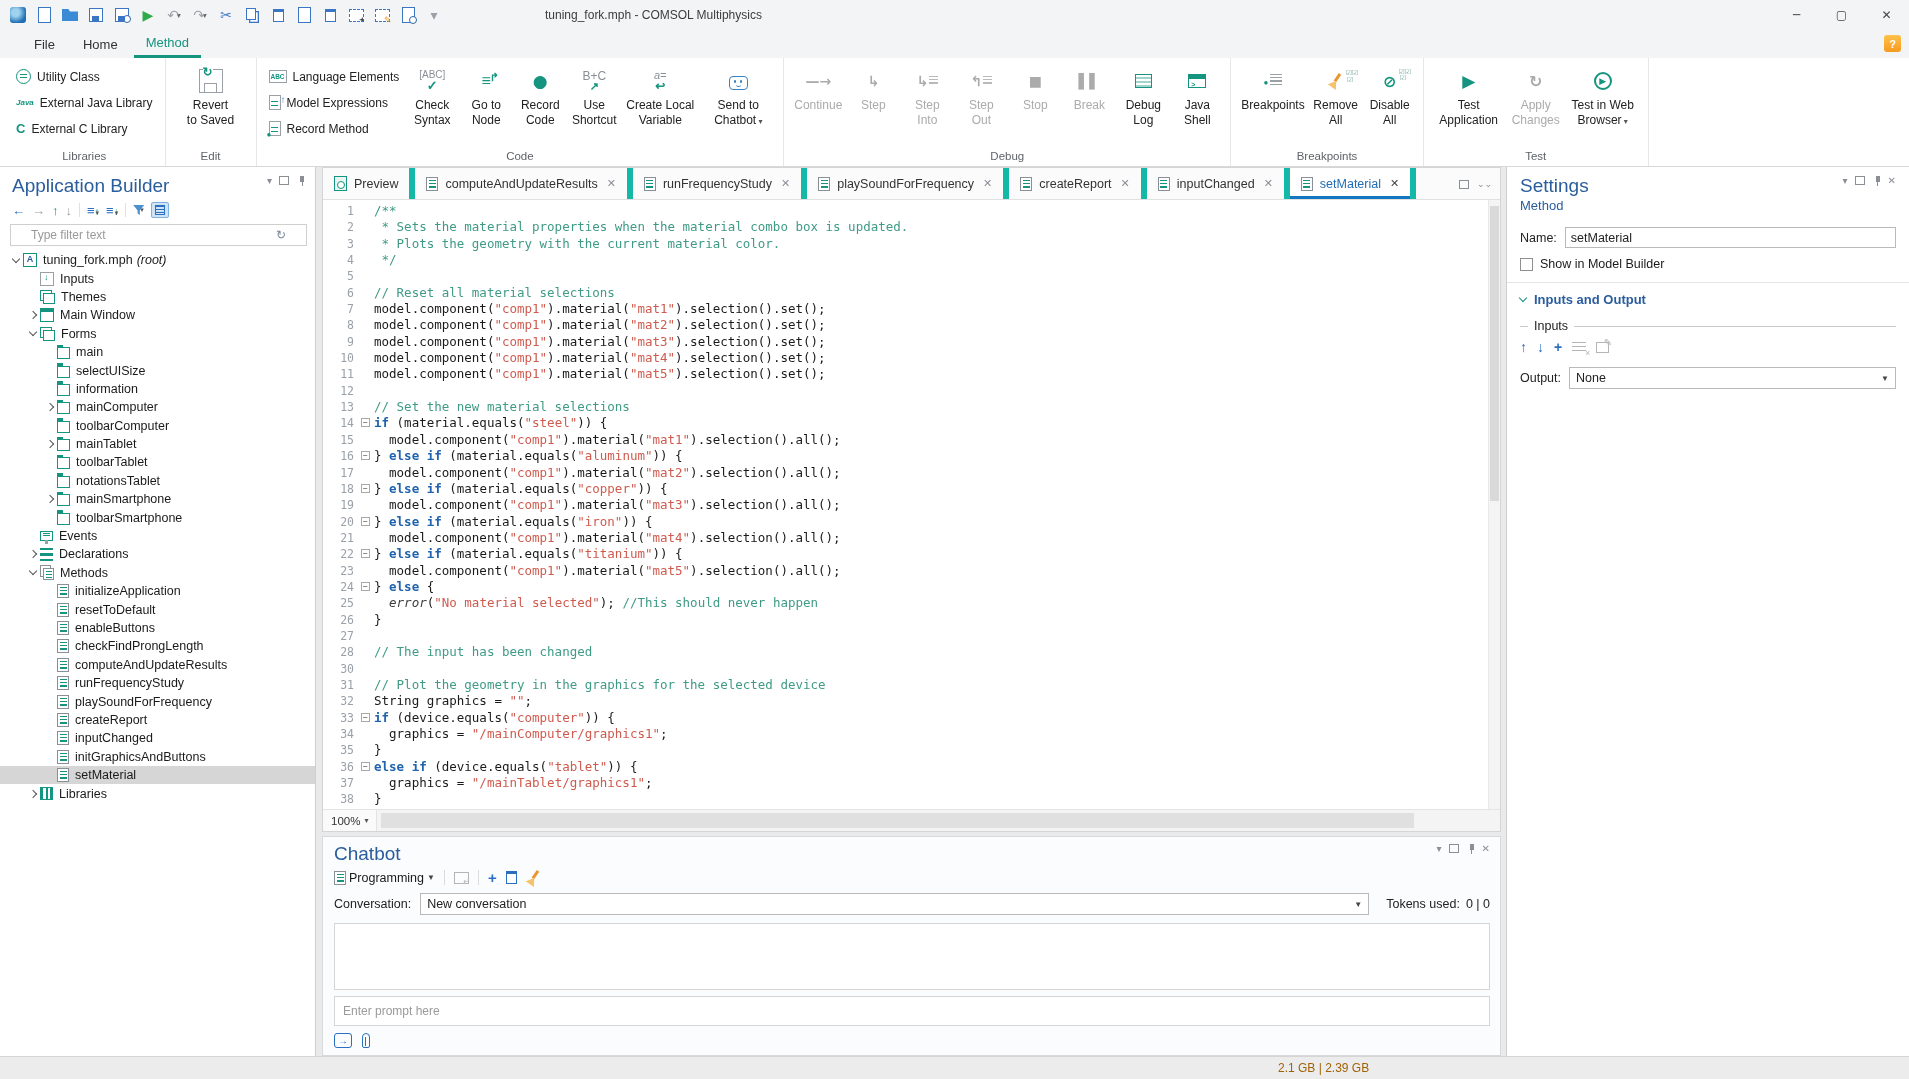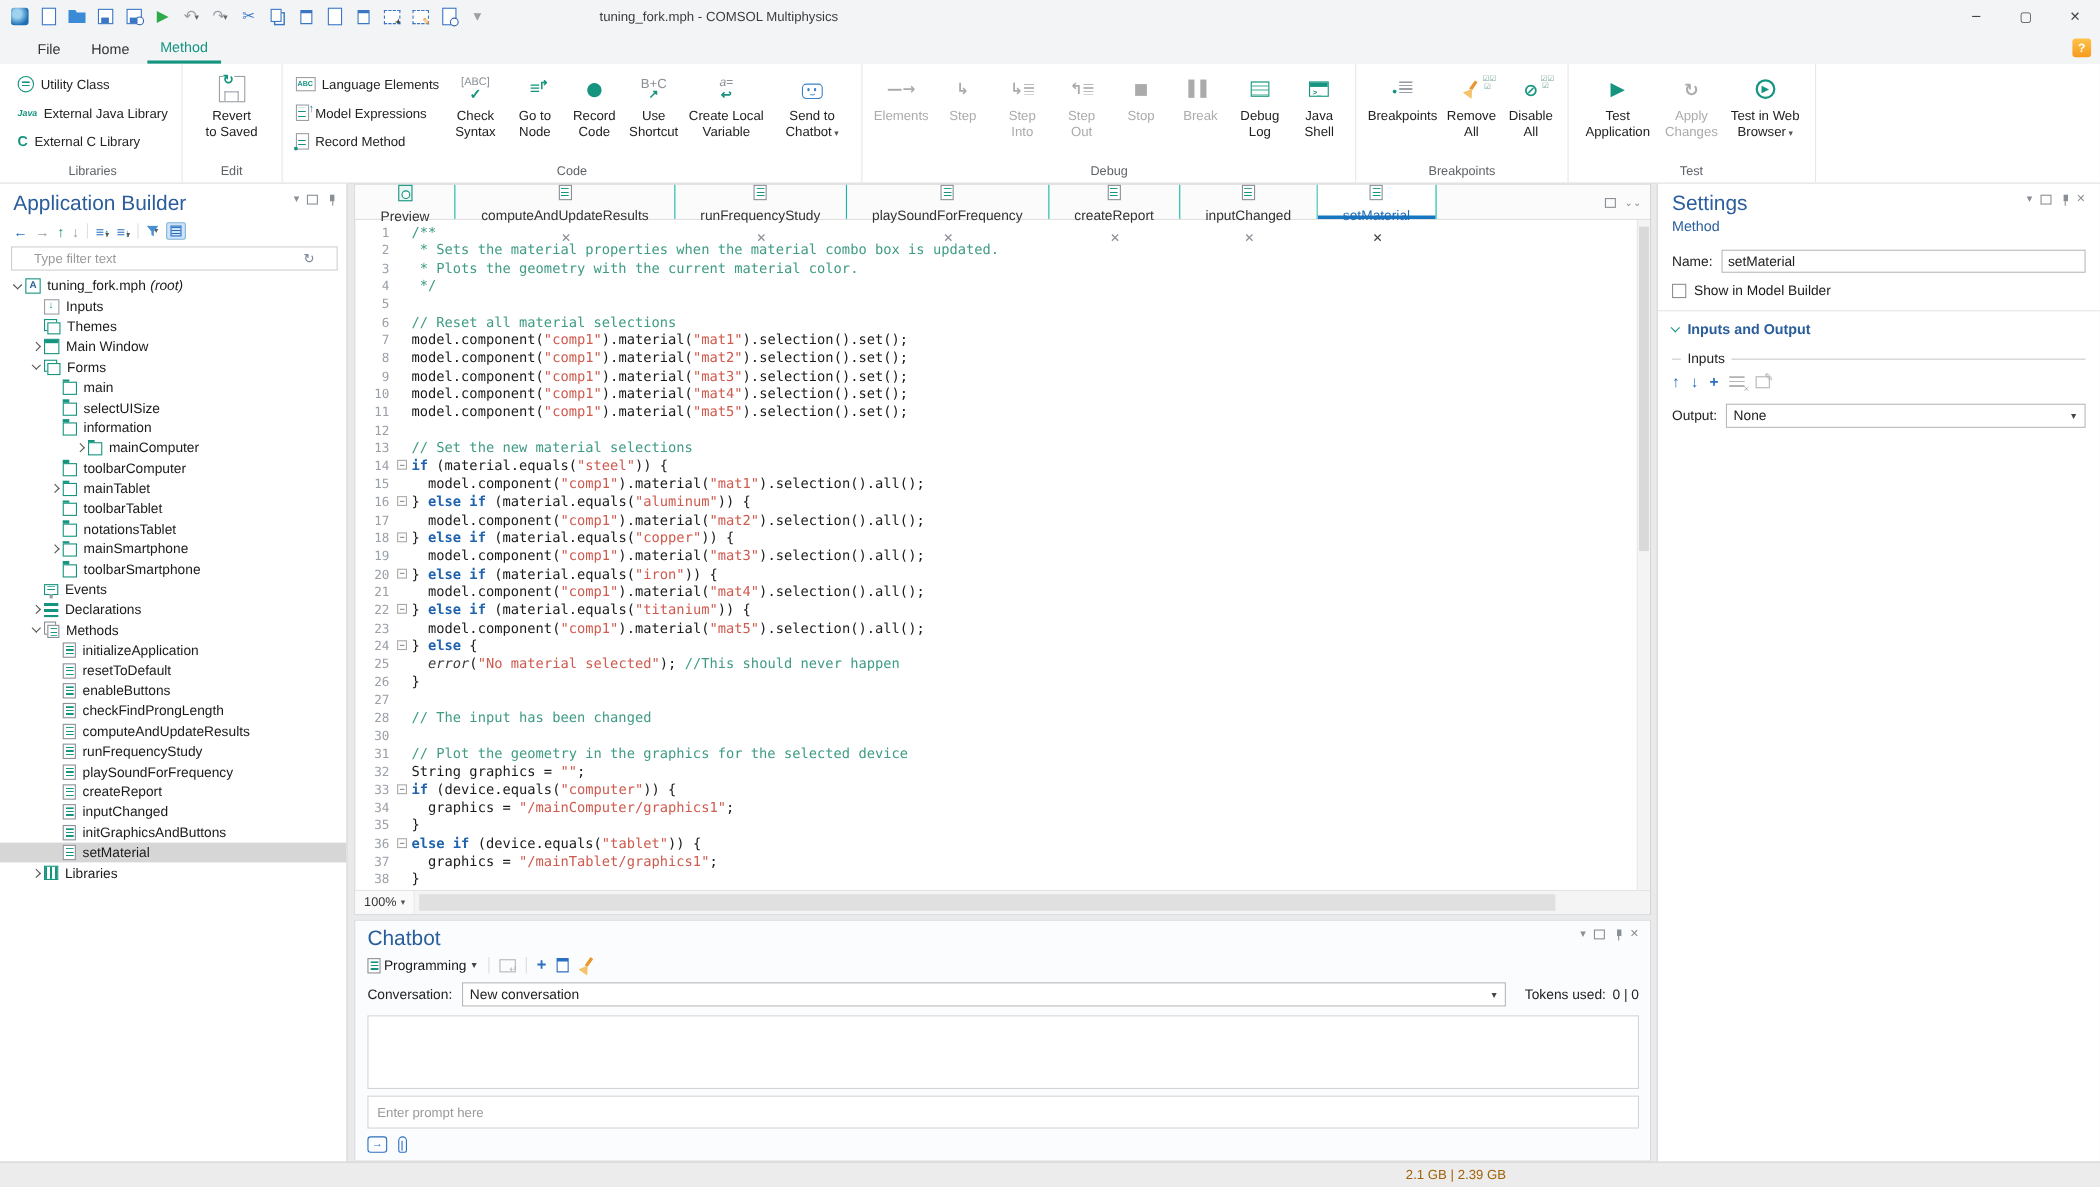--- a/index.html
+++ b/index.html
@@ -142,21 +142,21 @@
   .ti-decl { background:repeating-linear-gradient(#15947f 0 2.5px, transparent 2.5px 5.5px); width:13px; height:13px; }
   .ti-method { width:12px; height:14px; border:1.3px solid #8a8f96; background:#fff; }
   .ti-method:before { content:""; position:absolute; left:1.5px; top:2px; width:7px; height:9px; background:repeating-linear-gradient(#15947f 0 1.2px, transparent 1.2px 3.2px); }
   .ti-methods { width:11px; height:12px; border:1.3px solid #8a8f96; background:#fff; box-shadow:-3px -3px 0 -1px #fff, -3px -3px 0 0 #8a8f96; margin-left:3px; margin-top:3px; }
   .ti-methods:before { content:""; position:absolute; left:1.5px; top:2px; width:6px; height:7px; background:repeating-linear-gradient(#15947f 0 1.2px, transparent 1.2px 3.2px); }
   .ti-lib { width:13px; height:13px; background:repeating-linear-gradient(90deg, #15947f 0 2px, #fff 2px 4.5px); border:1px solid #15947f; }
 
   
   .editor { position:absolute; left:322px; top:167px; width:1179px; height:665px; background:#fff; border:1px solid #d5d5d5; display:flex; flex-direction:column; }
   .tabbar { height:32px; background:#fbfbfc; border-bottom:1px solid #e0e0e0; display:flex; align-items:stretch; position:relative; }
-  .tab { display:flex; align-items:center; gap:7px; padding:0 23px; font-size:12.5px; color:#333; border-right:1px solid #14b8a6; position:relative; white-space:nowrap;flex-direction:column; }
+  .tab { display:flex; align-items:center; gap:7px; padding:0 11px; font-size:12.5px; color:#333; border-right:6px solid #14b8a6; position:relative; white-space:nowrap; }
   .tab .x { color:#8a8f96; font-size:11px; margin-left:2px; }
   .tab.active { color:#1f6cb5; background:#fff; box-shadow:inset 0 -3px 0 #1576c2; }
   .tab.active .x { color:#444; }
   .tab-right { position:absolute; right:8px; top:0; height:32px; display:flex; align-items:center; gap:8px; color:#8a8f96; }
   .tr-float { width:10px; height:9px; border:1.2px solid #8a8f96; }
   .ic-preview { width:13px; height:15px; border:1.3px solid #15947f; background:#e9f6f3; }
   .ic-preview:after { content:""; position:absolute; right:1px; bottom:1px; width:6px; height:6px; border:1.6px solid #15947f; border-radius:50%; background:#fff; }
 
   .code-wrap { flex:1; position:relative; overflow:hidden; font-family:"DejaVu Sans Mono", monospace; font-size:12.5px; line-height:16.35px; padding-top:3px; }
   .cl { display:flex; }
@@ -404,21 +404,21 @@
         </div>
       </div>
       <div class="rib-caption">Code</div>
     </div>
     <div class="rib-group">
       <div class="rib-body">
         <div class="rib-big disabled">
           <div class="ri-wrap">
             <span class="ic glyph g-dbg">—→</span>
           </div>
-          <div class="bl">Elements</div>
+          <div class="bl">Continue</div>
         </div>
         <div class="rib-big disabled">
           <div class="ri-wrap">
             <span class="ic glyph g-dbg">↳</span>
           </div>
           <div class="bl">Step</div>
         </div>
         <div class="rib-big disabled">
           <div class="ri-wrap">
             <span class="ic dbg2">
@@ -585,21 +585,21 @@
       <div class="trow" style="padding-left: 42px;">
         <span class="texp"></span>
         <span class="ti tico ti-form"></span>
         <span>selectUISize</span>
       </div>
       <div class="trow" style="padding-left: 42px;">
         <span class="texp"></span>
         <span class="ti tico ti-form"></span>
         <span>information</span>
       </div>
-      <div class="trow" style="padding-left: 42px; margin-left: 23px;">
+      <div class="trow" style="padding-left: 42px;">
         <span class="texp">
           <span class="chev right"></span>
         </span>
         <span class="ti tico ti-form"></span>
         <span>mainComputer</span>
       </div>
       <div class="trow" style="padding-left: 42px;">
         <span class="texp"></span>
         <span class="ti tico ti-form"></span>
         <span>toolbarComputer</span>

